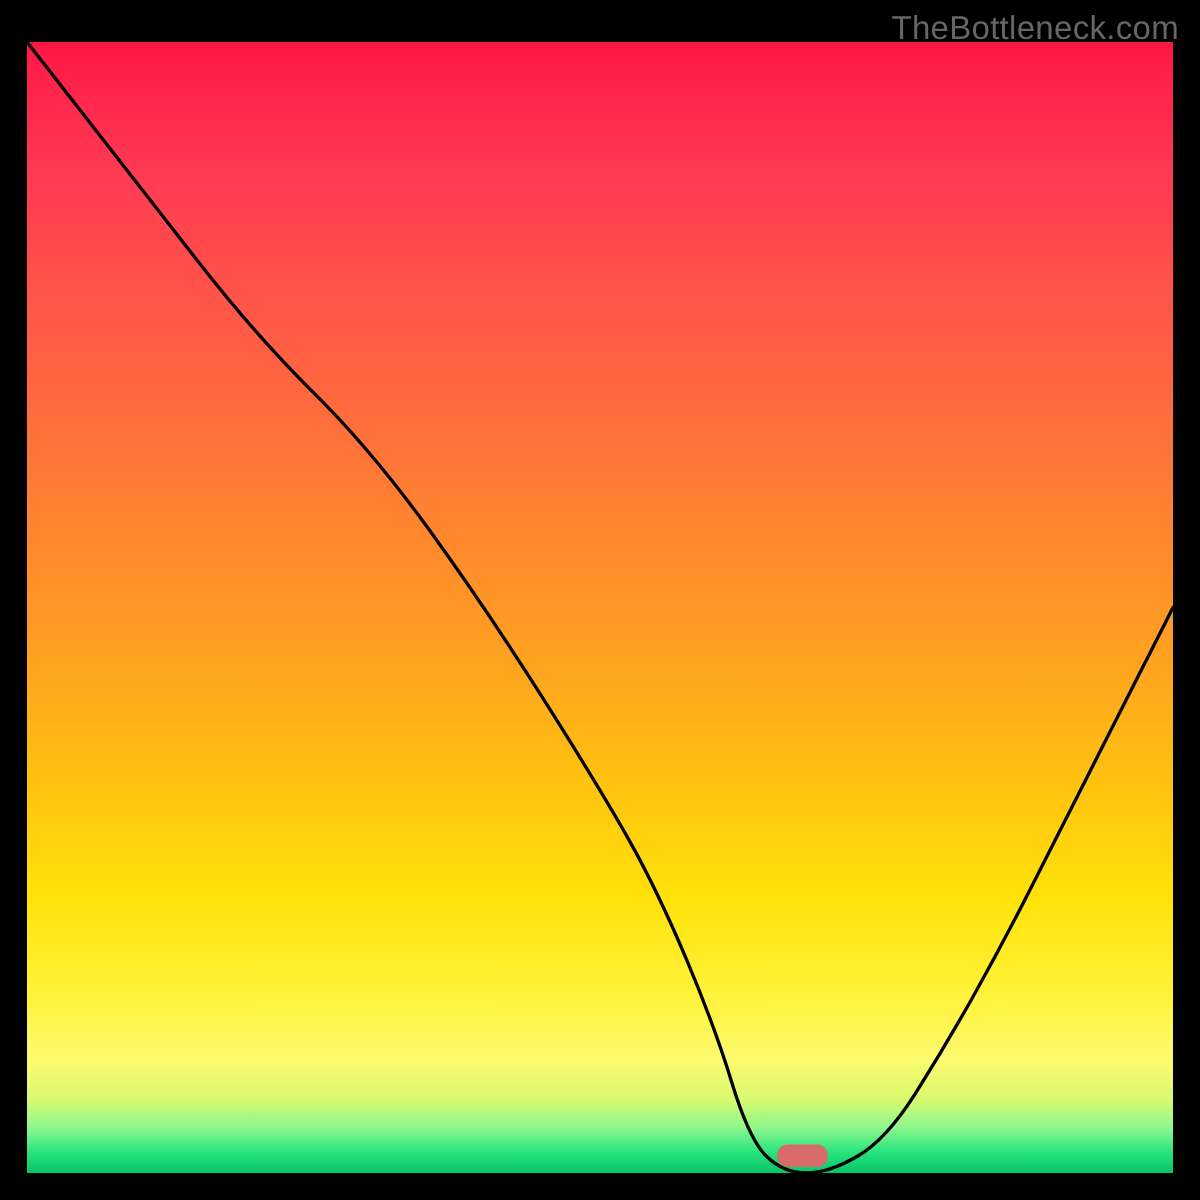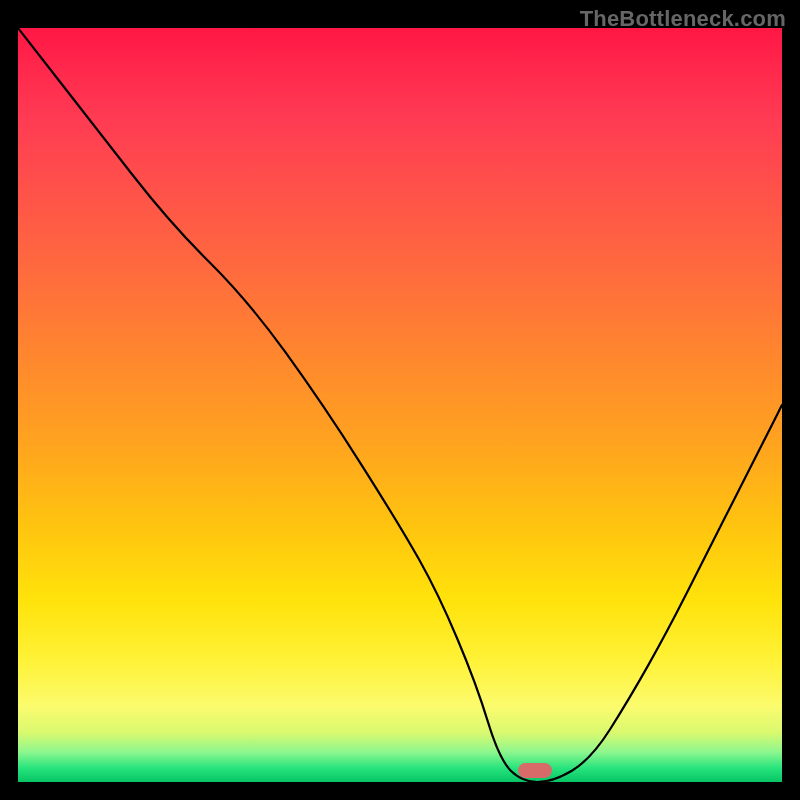--- a/index.html
+++ b/index.html
@@ -16,21 +16,21 @@
     width: 800px;
     height: 800px;
     background: #000;
   }
   .watermark {
     position: absolute;
     top: 6px;
     right: 14px;
     color: #666;
     font-size: 22px;
-    font-weight: 700;
+    font-weight: 400;
     letter-spacing: 0.2px;
     z-index: 4;
   }
   .plot {
     position: absolute;
     left: 18px;
     top: 28px;
     width: 764px;
     height: 754px;
     overflow: hidden;

